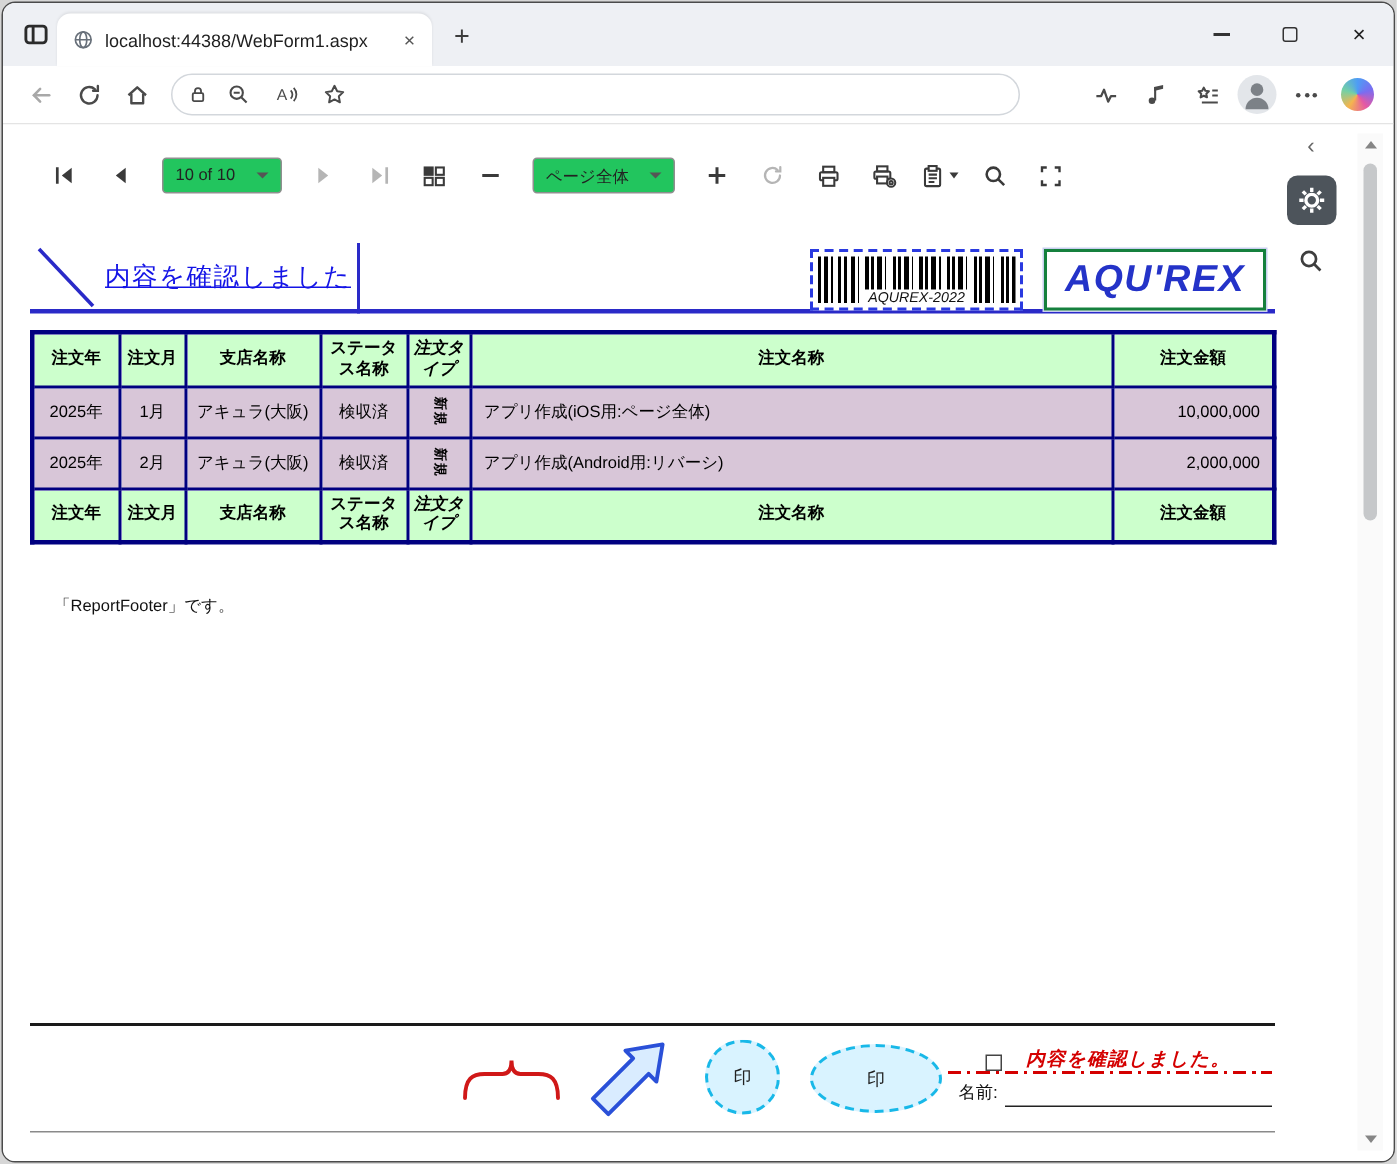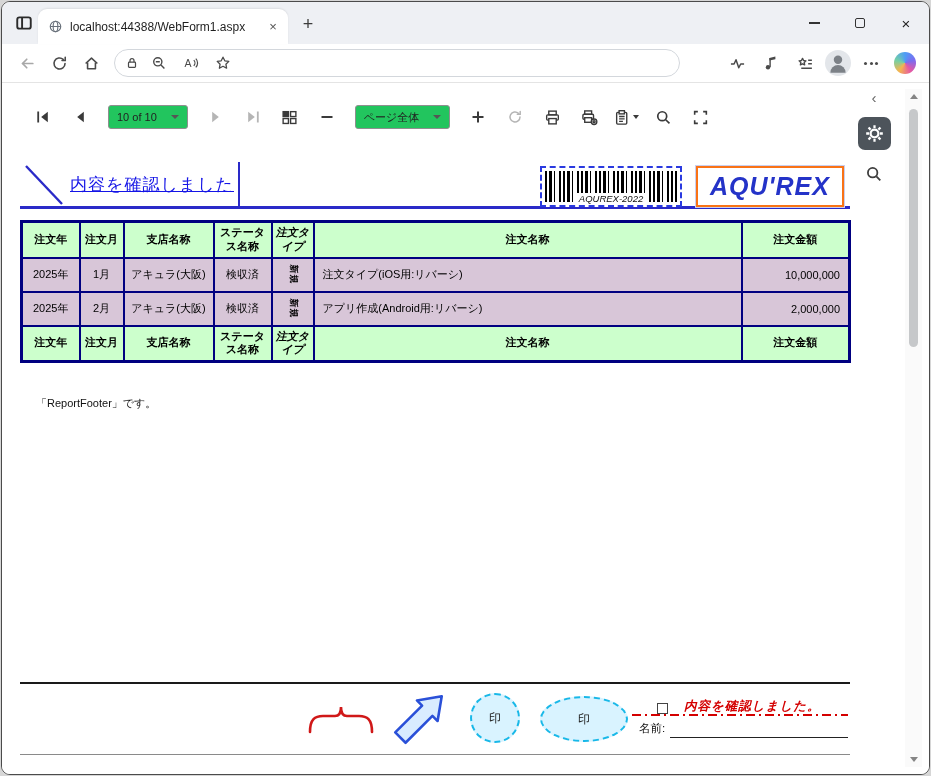--- a/index.html
+++ b/index.html
@@ -40,21 +40,21 @@
   .mcaret{width:0;height:0;border-left:3.5px solid transparent;border-right:3.5px solid transparent;border-top:4px solid #3a3a3a;margin-left:2px;}
   
   .report{position:absolute;left:18px;top:79px;width:830px;height:600px;background:#fff;}
   .rep-header{position:absolute;left:0;top:0;width:100%;height:47px;border-bottom:3px solid #2a2ac8;}
   .diag{position:absolute;left:4px;top:2px;}
   .rep-title{position:absolute;left:50px;top:11px;font-size:17px;color:#1414e6;text-decoration:underline;letter-spacing:1px;white-space:nowrap;}
   .head-vline{position:absolute;left:218px;top:0;width:2px;height:47px;background:#2a2ac8;}
   .barcode-box{position:absolute;left:520px;top:4px;width:142px;height:41px;border:2px dashed #2a3ae0;background:#fff;padding:3px;}
   .bars{height:100%;background:repeating-linear-gradient(90deg,#000 0 2px,#fff 2px 4px,#000 4px 7px,#fff 7px 9px,#000 9px 10px,#fff 10px 14px,#000 14px 16px,#fff 16px 18px);}
   .barcode-label{position:absolute;left:50%;bottom:1px;transform:translateX(-50%);background:#fff;font-style:italic;font-size:9.5px;padding:0 4px;white-space:nowrap;color:#111;}
-  .logo-box{position:absolute;left:676px;top:4px;width:148px;height:41px;border:2px solid #f97316;box-shadow:0 0 0 1px #c9cfef;display:flex;align-items:center;justify-content:center;background:#fff;}
+  .logo-box{position:absolute;left:676px;top:4px;width:148px;height:41px;border:2px solid #15803d;box-shadow:0 0 0 1px #c9cfef;display:flex;align-items:center;justify-content:center;background:#fff;}
   .logo-text{font-size:25px;font-weight:bold;font-style:italic;color:#2433c8;letter-spacing:1px;white-space:nowrap;}
   .rtable{position:absolute;left:0;top:58px;width:828px;border-collapse:collapse;table-layout:fixed;border:3px solid #000080;}
   .rtable th,.rtable td{border:2px solid #000080;font-size:11px;color:#000;padding:0;text-align:center;overflow:hidden;}
   .rtable th{background:#ccffcc;font-weight:bold;height:36px;line-height:1.25;}
   .rtable td{background:#d8c6d8;height:32px;text-align:center;}
   .th-ital{font-style:italic;}
   .cell-name{text-align:left !important;padding-left:8px !important;}
   .cell-amt{text-align:right !important;padding-right:8px !important;}
   .vwrap{display:flex;align-items:center;justify-content:center;height:32px;}
   .vert{display:inline-block;transform:rotate(90deg);font-size:9px;font-weight:bold;white-space:nowrap;letter-spacing:1px;}
@@ -378,21 +378,21 @@
         <tr>
           <td>2025年</td>
           <td>1月</td>
           <td>アキュラ(大阪)</td>
           <td>検収済</td>
           <td>
                 <span class="vwrap">
                   <span class="vert">新規</span>
                 </span>
               </td>
-          <td class="cell-name">注文タイプ(iOS用:リバーシ)</td>
+          <td class="cell-name">アプリ作成(iOS用:ページ全体)</td>
           <td class="cell-amt">10,000,000</td>
         </tr>
         <tr>
           <td>2025年</td>
           <td>2月</td>
           <td>アキュラ(大阪)</td>
           <td>検収済</td>
           <td>
                 <span class="vwrap">
                   <span class="vert">新規</span>

